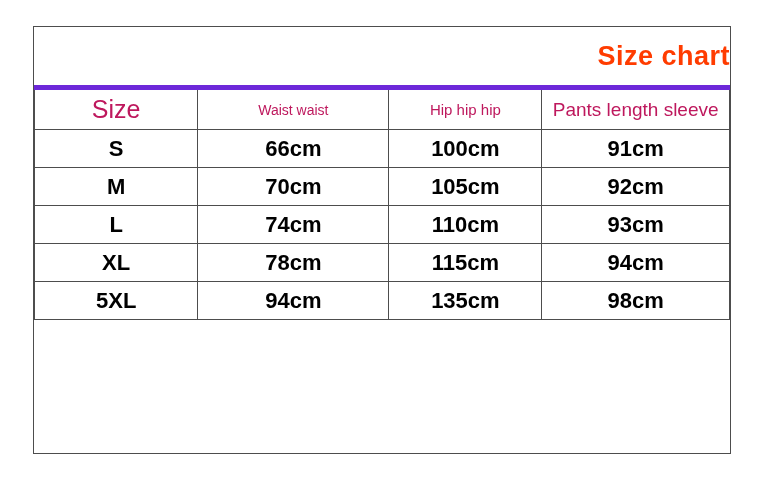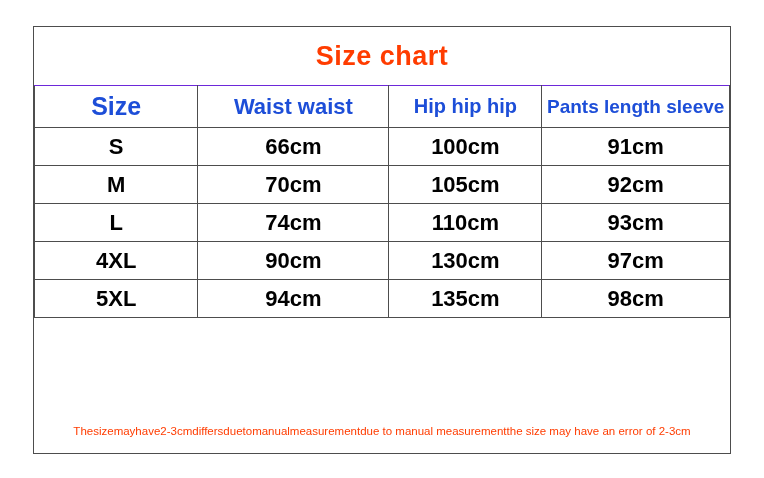--- a/index.html
+++ b/index.html
@@ -26,53 +26,53 @@
     top: 26px;
     width: 698px;
     height: 428px;
     border: 1px solid #4d4d4d;
     box-sizing: border-box;
     background: #ffffff;
   }
   .chart-title {
     height: 58px;
     line-height: 58px;
-    text-align: center;
+    text-align: right;
     font-size: 27px;
     font-weight: bold;
     color: #ff3c00;
     letter-spacing: 0.5px;
   }
   table.size-table {
     width: 100%;
     border-collapse: collapse;
     table-layout: fixed;
   }
   table.size-table th,
   table.size-table td {
     border: 1px solid #4d4d4d;
     text-align: center;
     padding: 0;
     box-sizing: border-box;
   }
   table.size-table thead th {
     height: 42px;
-    color: #1d4ed8;
-    font-weight: bold;
-    border-top: 1px solid #6d28d9;
+    color: #be185d;
+    font-weight: normal;
+    border-top: 5px solid #6d28d9;
     border-bottom: 1px solid #4d4d4d;
   }
   th.col-size {
     font-size: 25px;
   }
   th.col-waist {
-    font-size: 22px;
+    font-size: 14px;
   }
   th.col-hip {
-    font-size: 20px;
+    font-size: 15px;
   }
   th.col-pants {
     font-size: 19px;
   }
   table.size-table tbody td {
     height: 38px;
     font-size: 22px;
     font-weight: bold;
     color: #000000;
   }
@@ -139,32 +139,29 @@
           <td>105cm</td>
           <td>92cm</td>
         </tr>
         <tr>
           <td class="cell-size">L</td>
           <td>74cm</td>
           <td>110cm</td>
           <td>93cm</td>
         </tr>
         <tr>
-          <td class="cell-size">4XL</td>
-          <td>90cm</td>
-          <td>130cm</td>
-          <td>97cm</td>
+          <td class="cell-size">XL</td>
+          <td>78cm</td>
+          <td>115cm</td>
+          <td>94cm</td>
         </tr>
         <tr>
           <td class="cell-size">5XL</td>
           <td>94cm</td>
           <td>135cm</td>
           <td>98cm</td>
         </tr>
       </tbody>
     </table>
 
-    <div class="note">
-      <span class="note-text">Thesizemayhave2-3cmdiffersduetomanualmeasurementdue to manual measurementthe size may have an error of 2-3cm</span>
-    </div>
 
   </div>
 </div>
 
 </body></html>

